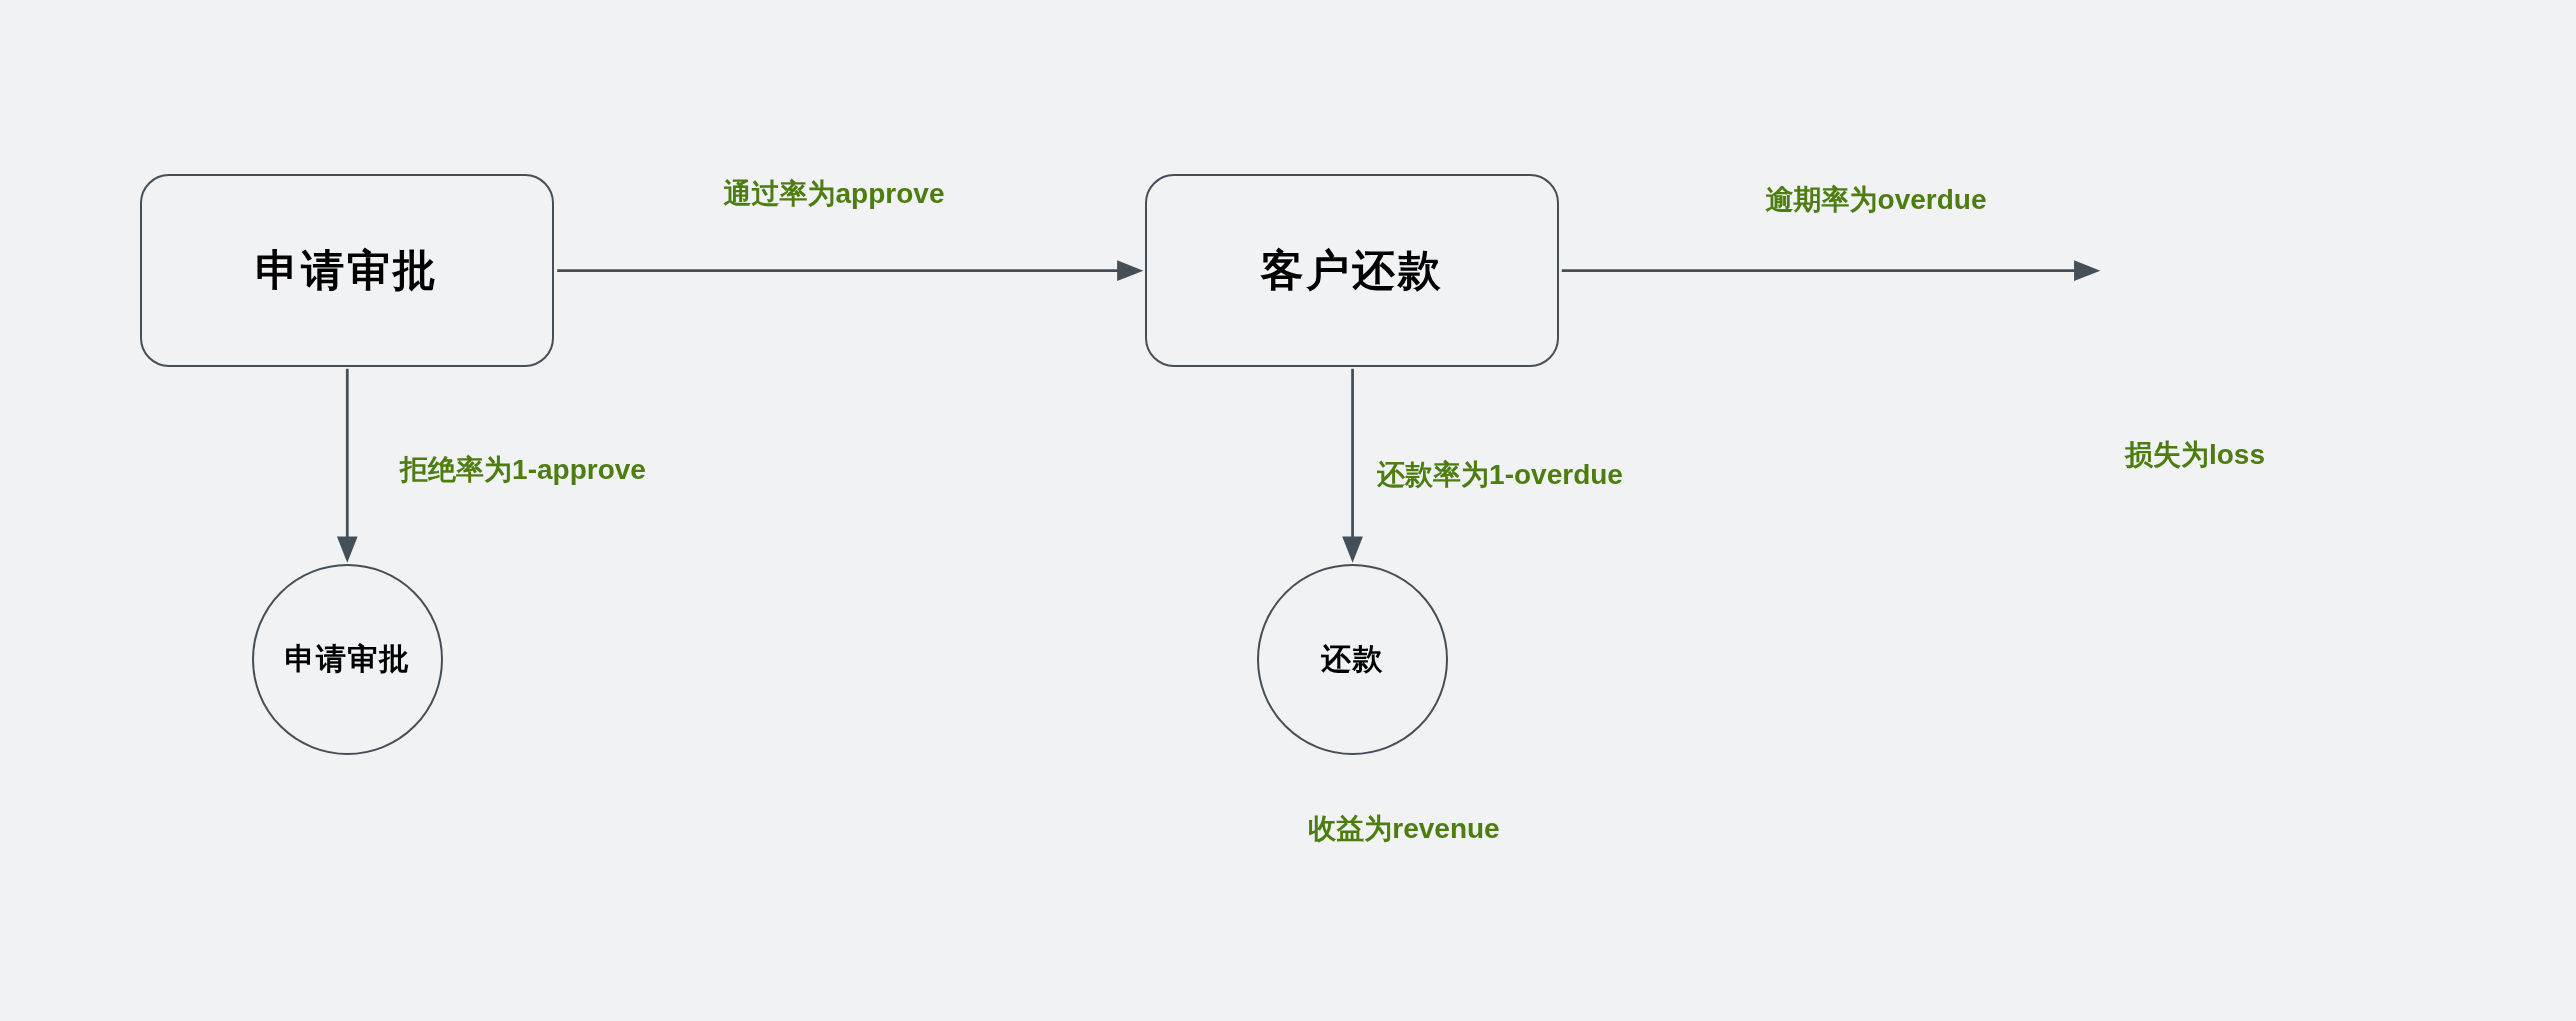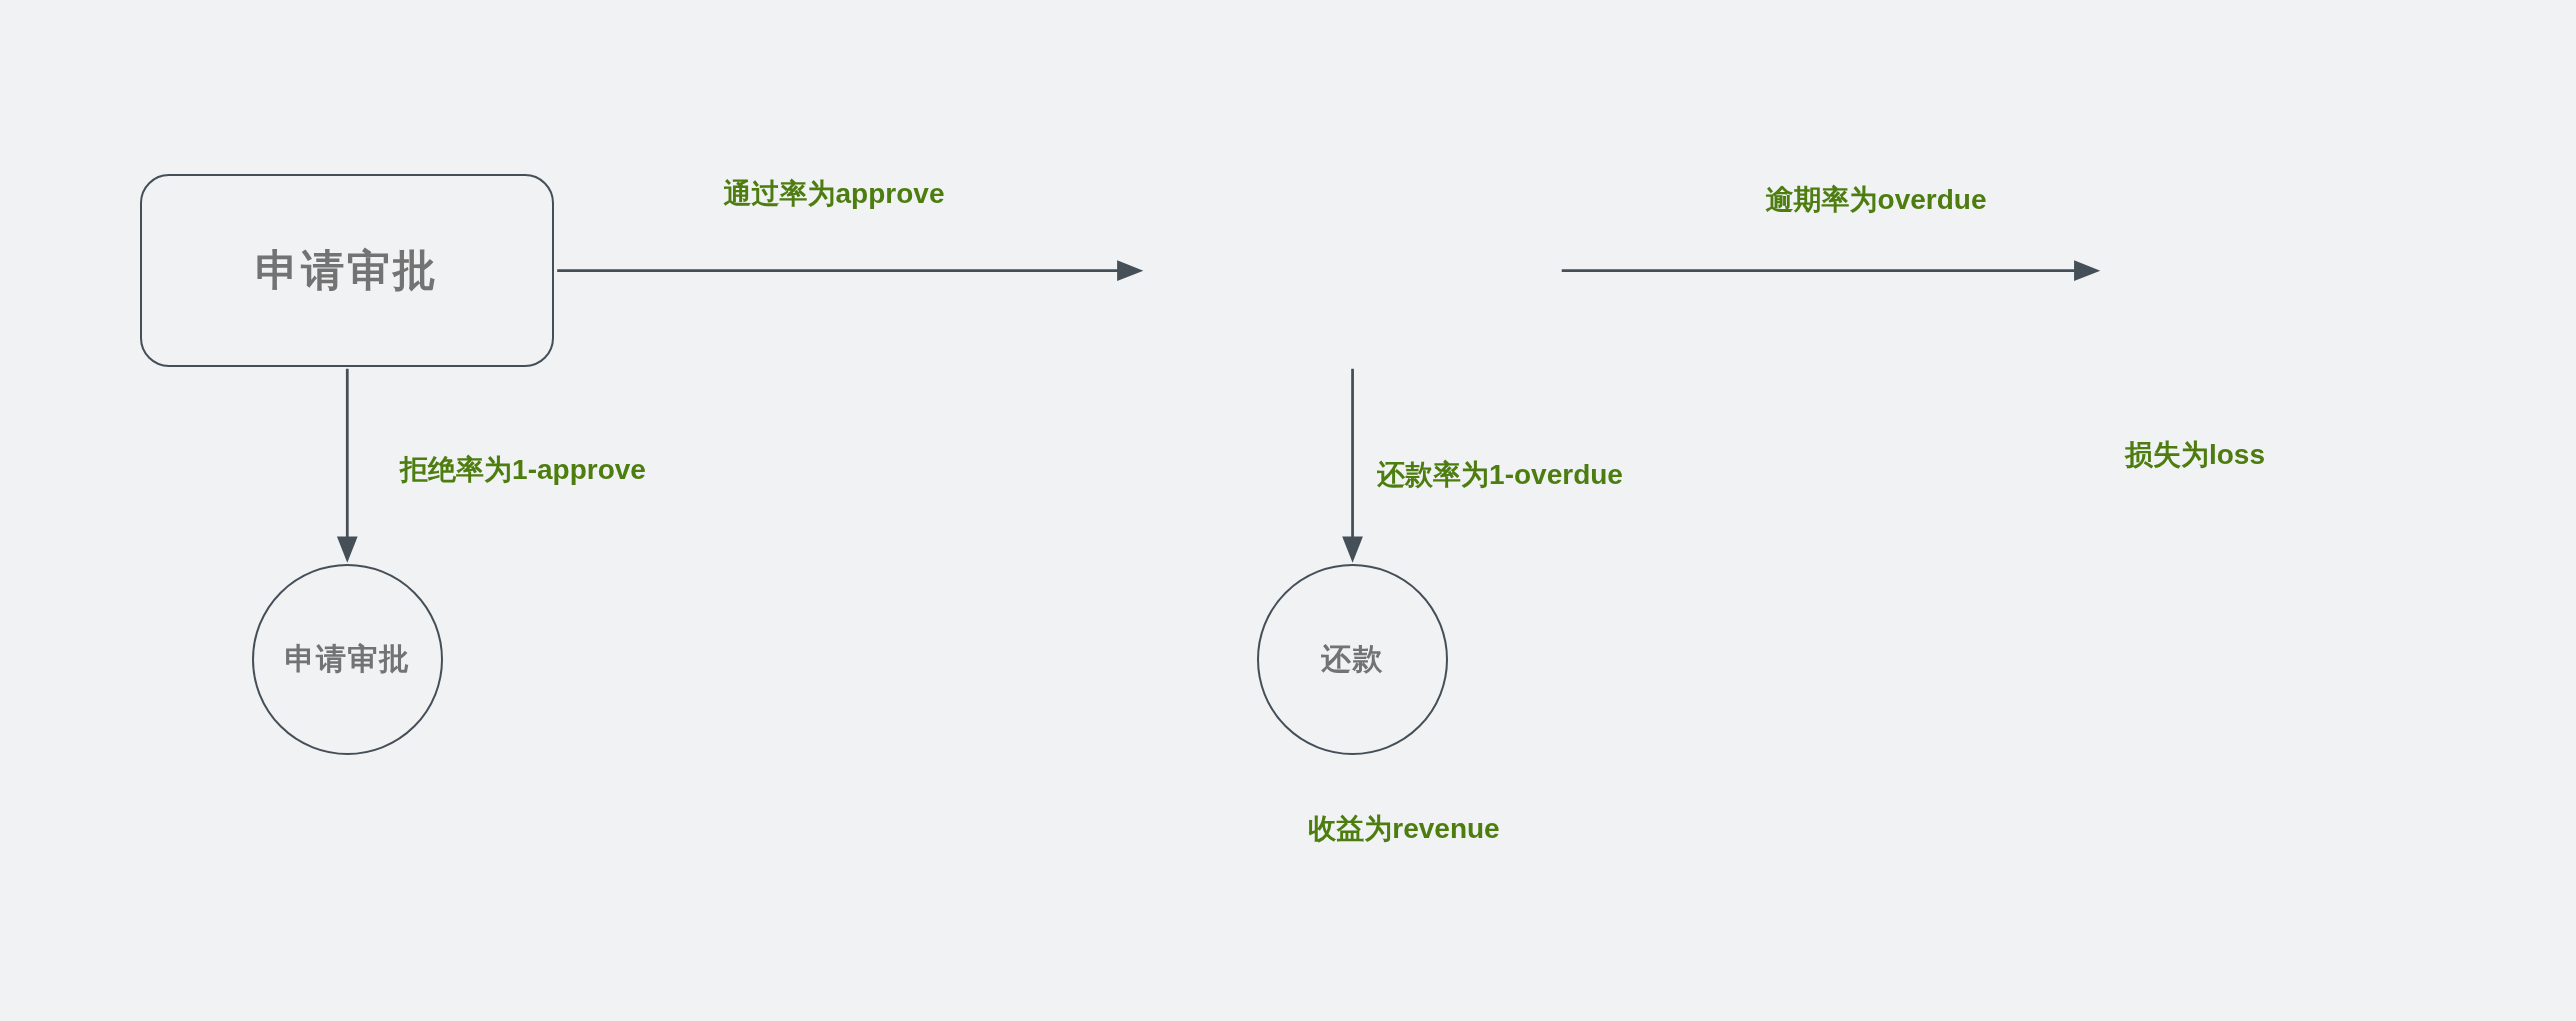--- a/index.html
+++ b/index.html
@@ -25,21 +25,21 @@
     left: 0; top: 0;
     width: 2576px;
     height: 1022px;
   }
   .node {
     position: absolute;
     box-sizing: border-box;
     display: flex;
     align-items: center;
     justify-content: center;
-    color: #737373;
+    color: #000000;
     background: #F0F2F4;
     text-align: center;
   }
   .node.rect {
     width: 414px;
     height: 193px;
     border: 2.8px solid #454F58;
     border-radius: 29px;
     font-size: 43px;
     font-weight: 700;
@@ -110,20 +110,23 @@
     <g>
       <line class="edge-line" x1="1959" y1="534" x2="1959" y2="781"></line>
       <polygon class="arrow-head" points="1959,815 1944,777 1974,777"></polygon>
     </g>
   </svg>
 
   <div class="node rect" id="node-apply-box">
     <span>申请审批</span>
   </div>
 
+  <div class="node rect" id="node-repay-box">
+    <span>客户还款</span>
+  </div>
 
 
   <div class="node circle" id="node-apply-circle">
     <span>申请审批</span>
   </div>
 
   <div class="node circle" id="node-repay-circle">
     <span>还款</span>
   </div>
 

